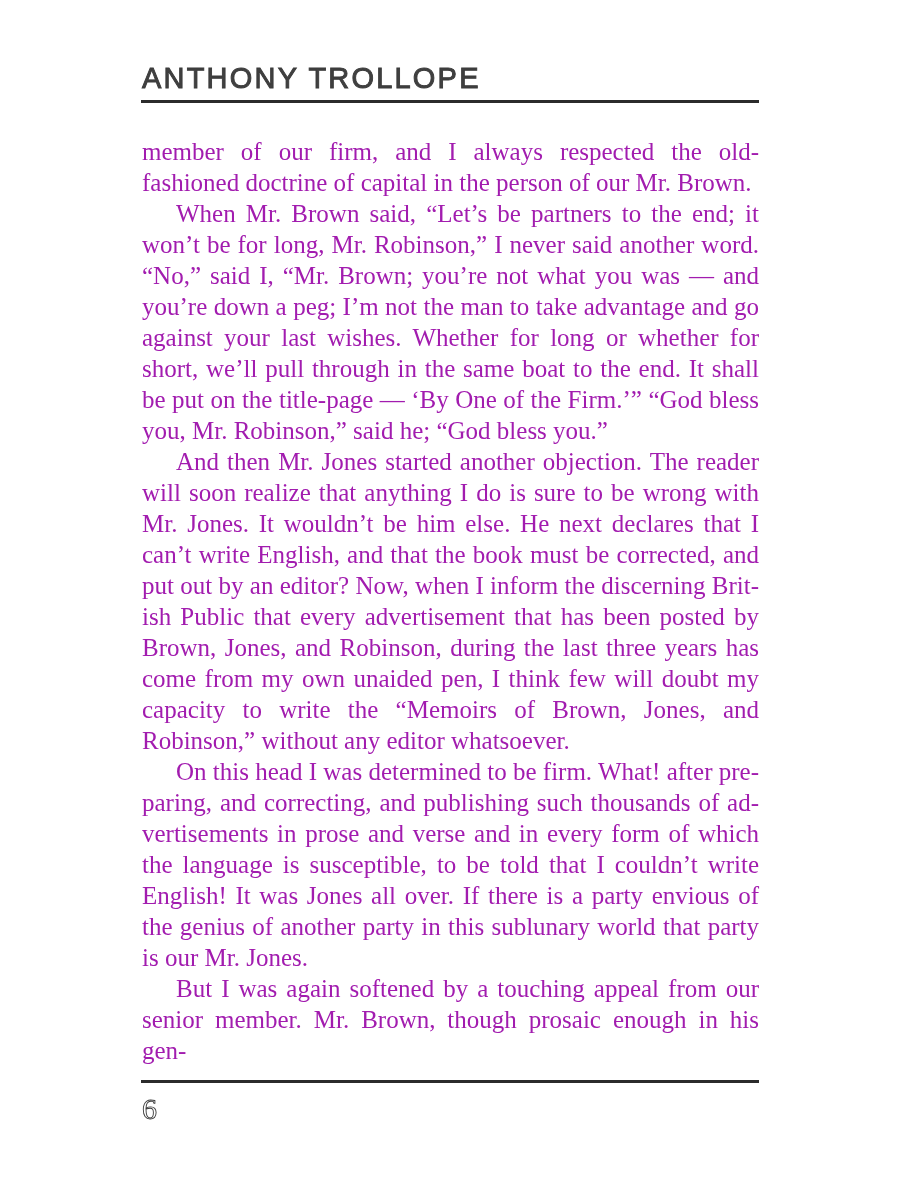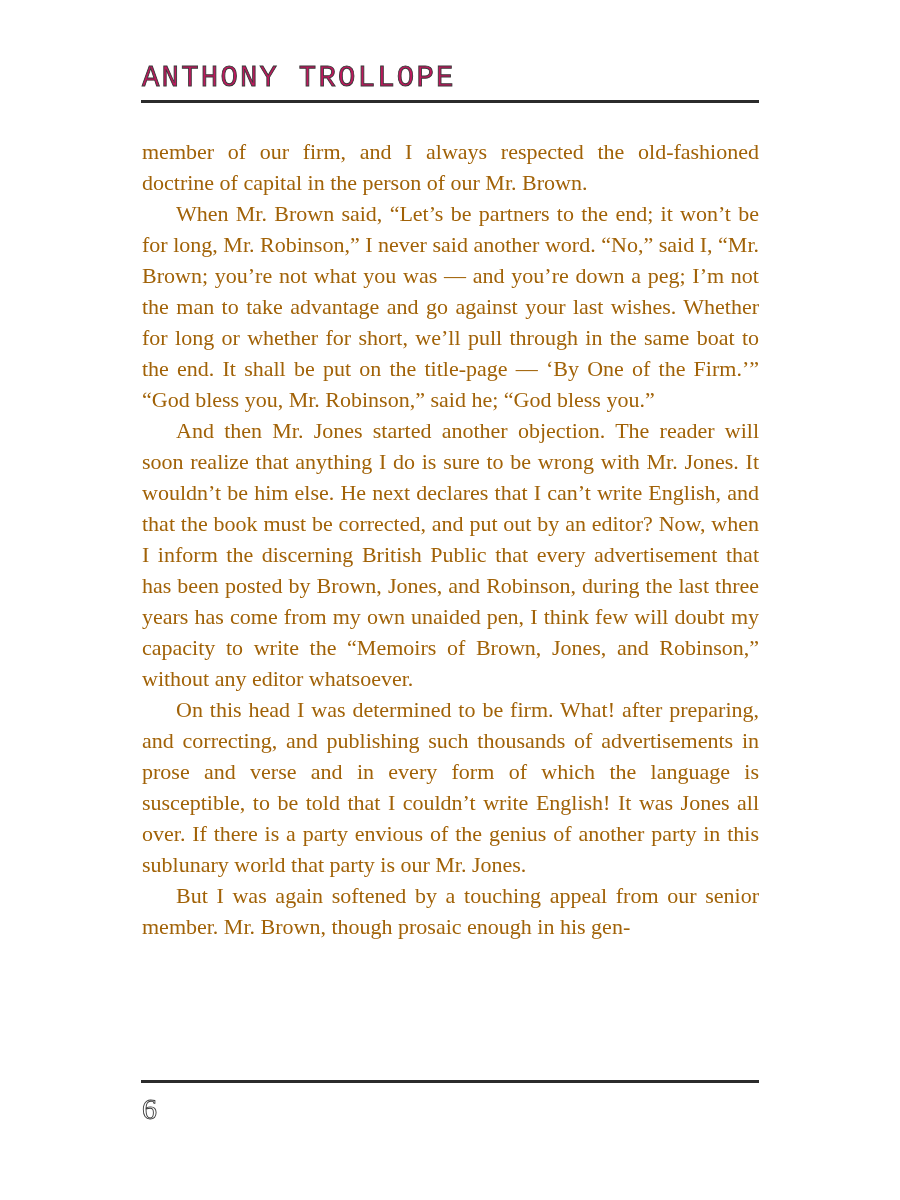--- a/index.html
+++ b/index.html
@@ -16,46 +16,46 @@
     }
     .page {
       position: absolute;
       left: 0; top: 0;
       width: 900px; height: 1200px;
     }
     .running-head {
       position: absolute;
       left: 142px;
       top: 64px;
-      font-family: Liberation Mono, monospace;
+      font-family: Liberation Sans, sans-serif;
       font-size: 29px;
       letter-spacing: 2.2px;
-      color: #be185d;
+      color: #404040;
       -webkit-text-stroke: 0.9px #3a3a3a;
       line-height: 1;
       white-space: nowrap;
     }
     .rule {
       position: absolute;
       left: 141px;
       width: 618px;
       height: 3px;
       background: #2b2b2b;
     }
     .rule.top { top: 100px; }
     .rule.bottom { top: 1080px; }
     .body-text {
       position: absolute;
       left: 142px;
       top: 136px;
       width: 617px;
       font-family: "Liberation Serif", "DejaVu Serif", serif;
-      font-size: 22px;
+      font-size: 25px;
       line-height: 31px;
-      color: #a16207;
+      color: #a21caf;
       text-align: justify;
       hyphens: manual;
     }
     .body-text p {
       margin: 0;
       text-indent: 34px;
     }
     .body-text p.continued {
       text-indent: 0;
     }

